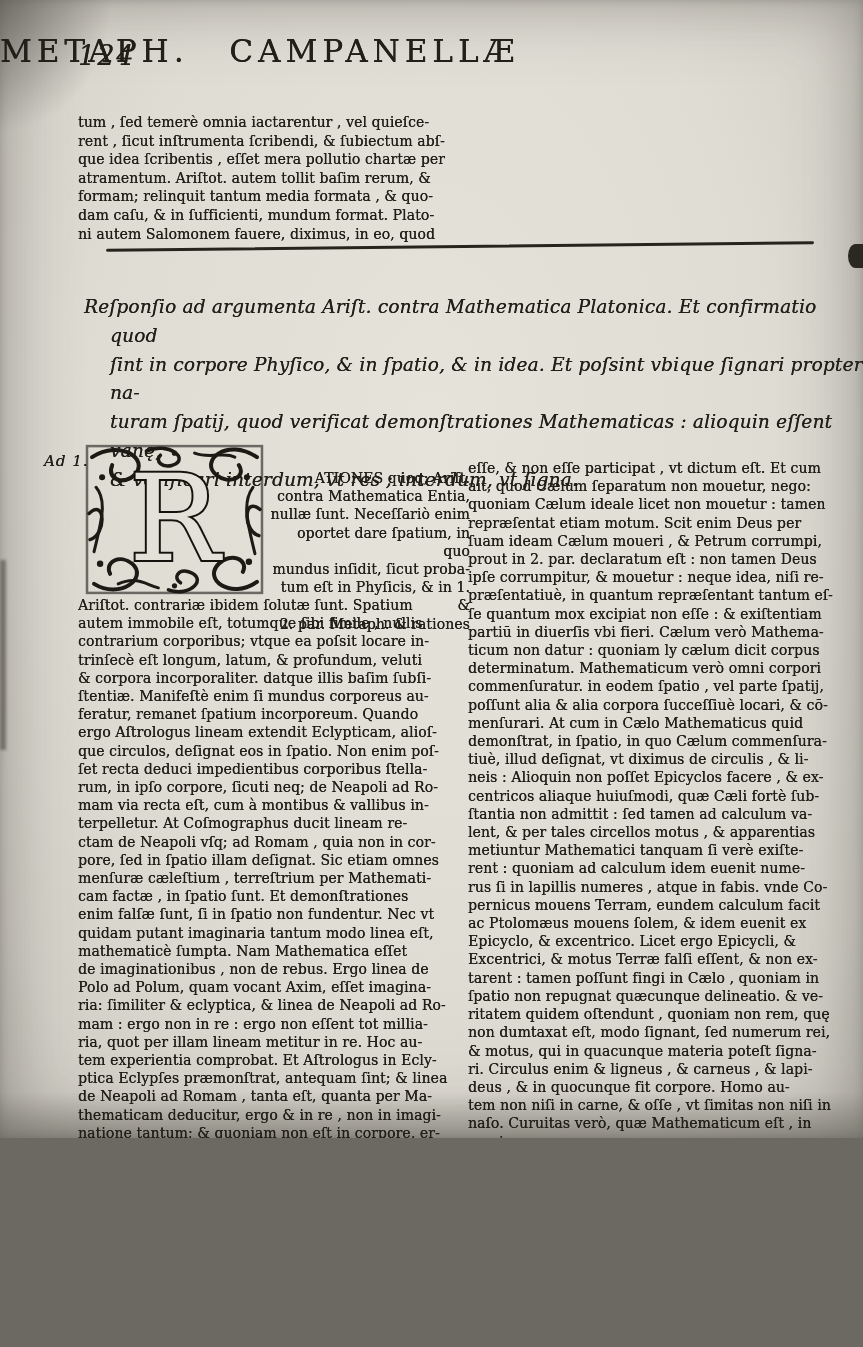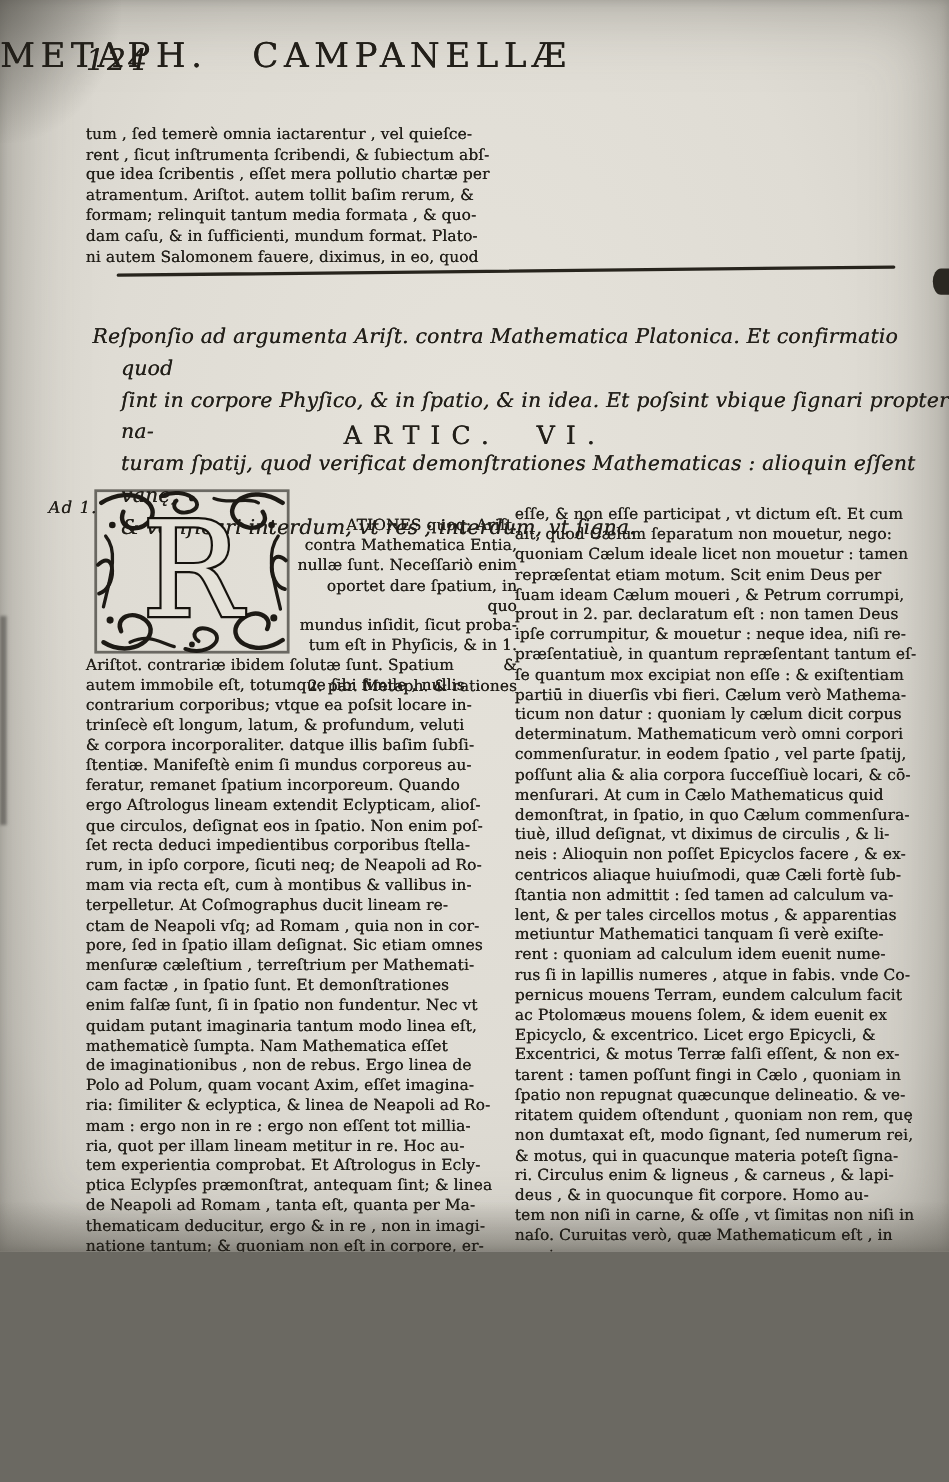--- a/index.html
+++ b/index.html
@@ -118,21 +118,20 @@
 dam caſu, &amp; in ſufficienti, mundum format. Plato-
 ni autem Salomonem fauere, diximus, in eo, quod</div>
 
   <div class="rule"></div>
 
   <div class="txt argumentum">Reſponſio ad argumenta Ariſt. contra Mathematica Platonica. Et confirmatio quod
 ſint in corpore Phyſico, &amp; in ſpatio, &amp; in idea. Et poſsint vbique ſignari propter na-
 turam ſpatij, quod verificat demonſtrationes Mathematicas : alioquin eſſent vanę,
 &amp; verificari interdum, vt res ; interdum, vt ſigna.</div>
 
-  <div class="artic">ARTIC. VI.</div>
 
   <div class="margin-note ad1">Ad 1.</div>
   <div class="margin-note ad2">Ad 2.</div>
 
   <svg class="dropcap" viewBox="0 0 180 152" aria-hidden="true">
     <rect x="3" y="3" width="174" height="146" stroke-width="2.5" opacity="0.6"></rect>
     <path d="M8,14 C36,-4 66,16 50,32 C40,42 22,36 28,22" stroke-width="4"></path>
     <path d="M172,14 C142,-6 114,18 132,32 C144,42 162,34 154,22" stroke-width="4"></path>
     <path d="M10,140 C36,156 64,134 48,120 C36,110 20,118 26,130" stroke-width="4"></path>
     <path d="M172,138 C146,156 118,136 134,120 C146,108 164,116 158,128" stroke-width="4"></path>

